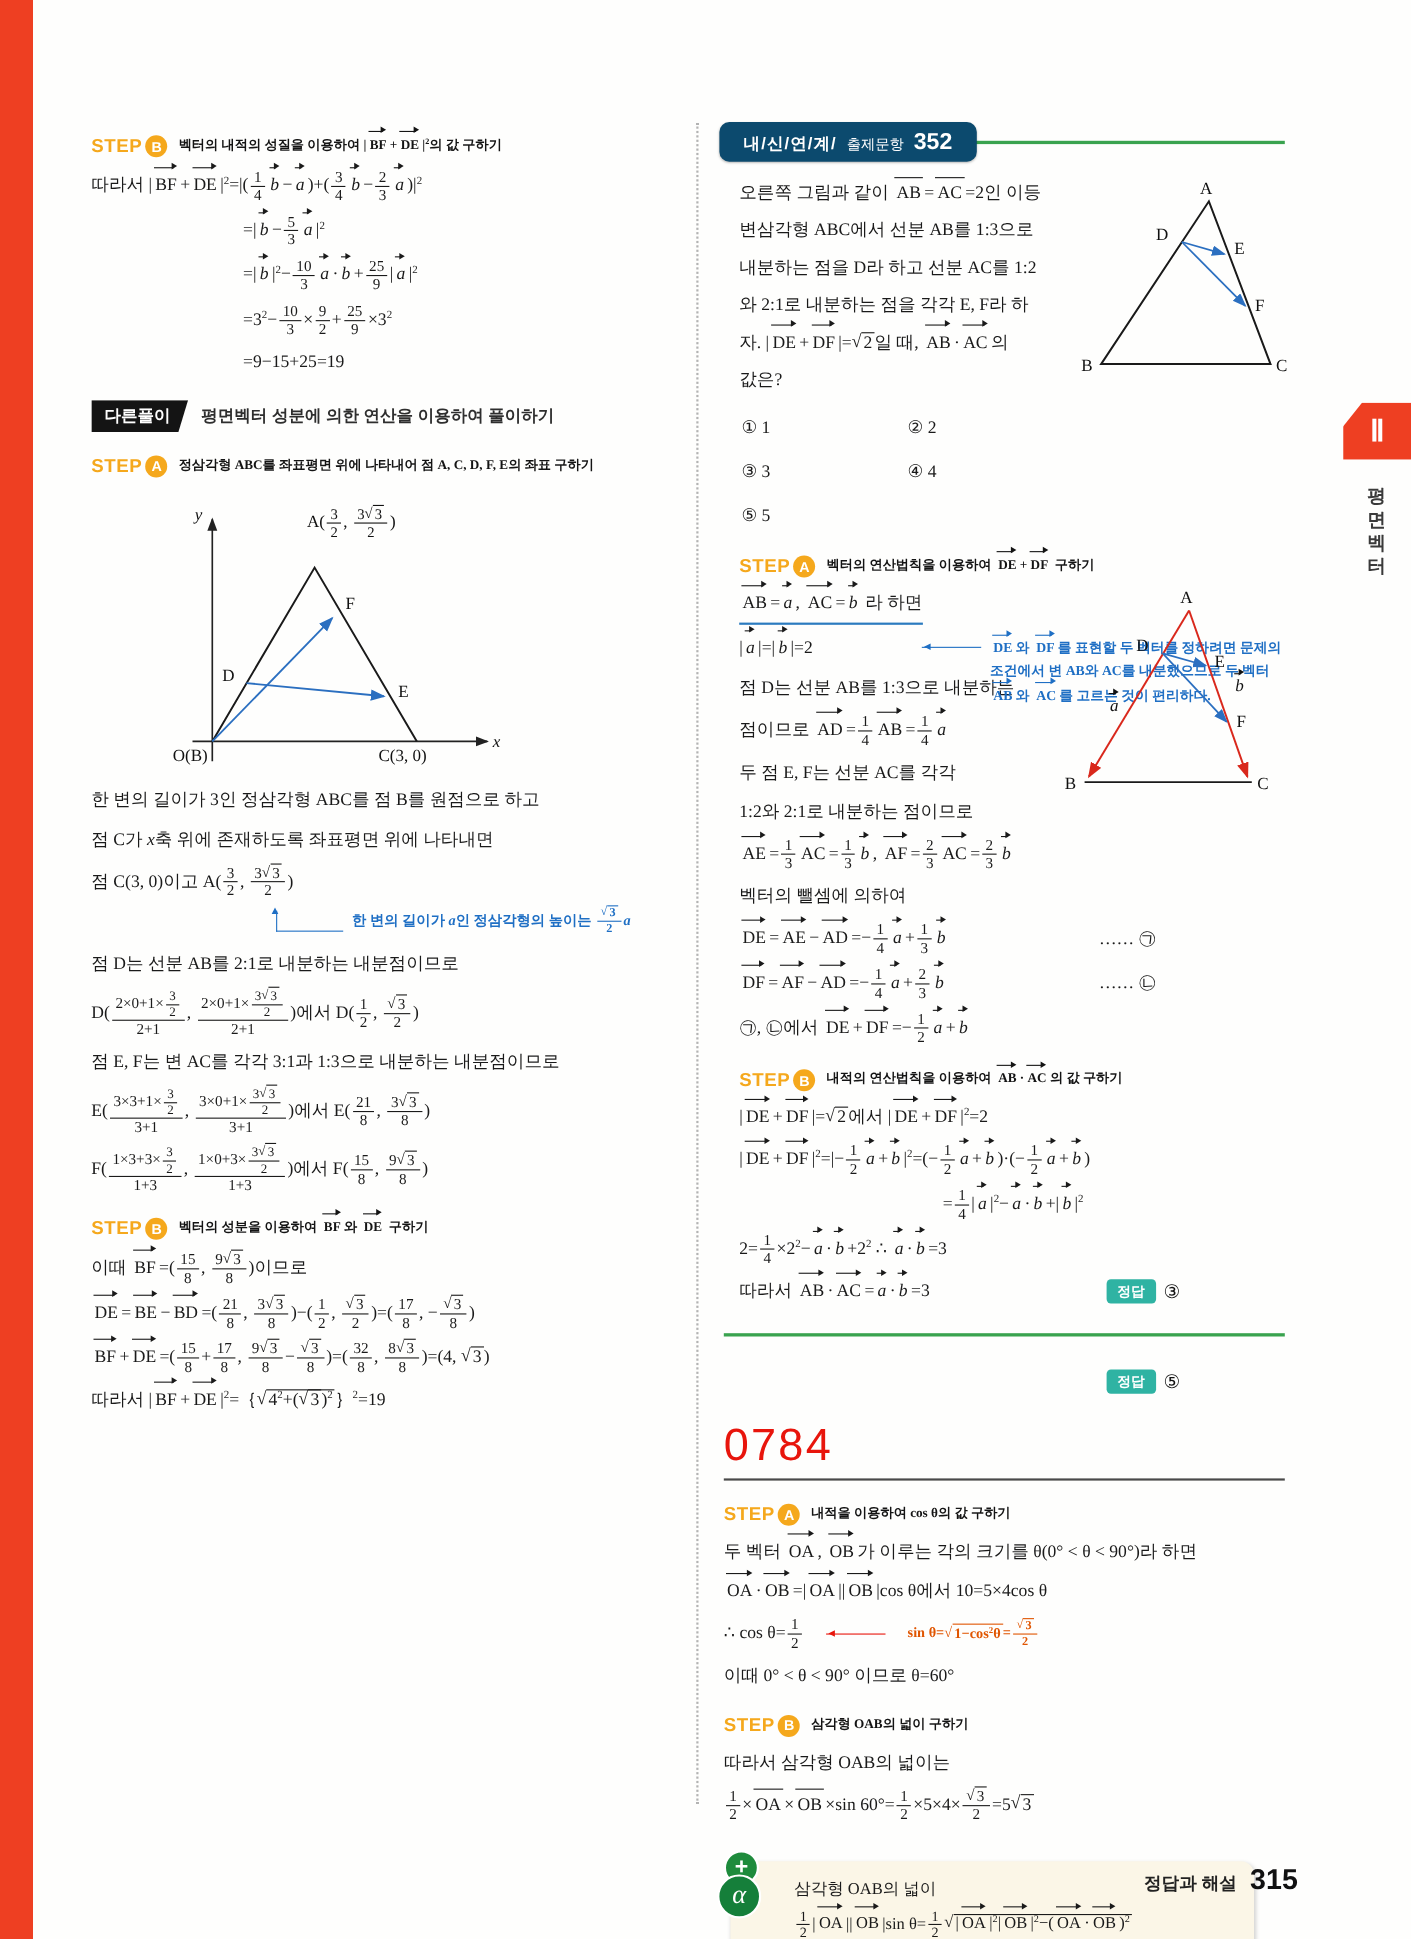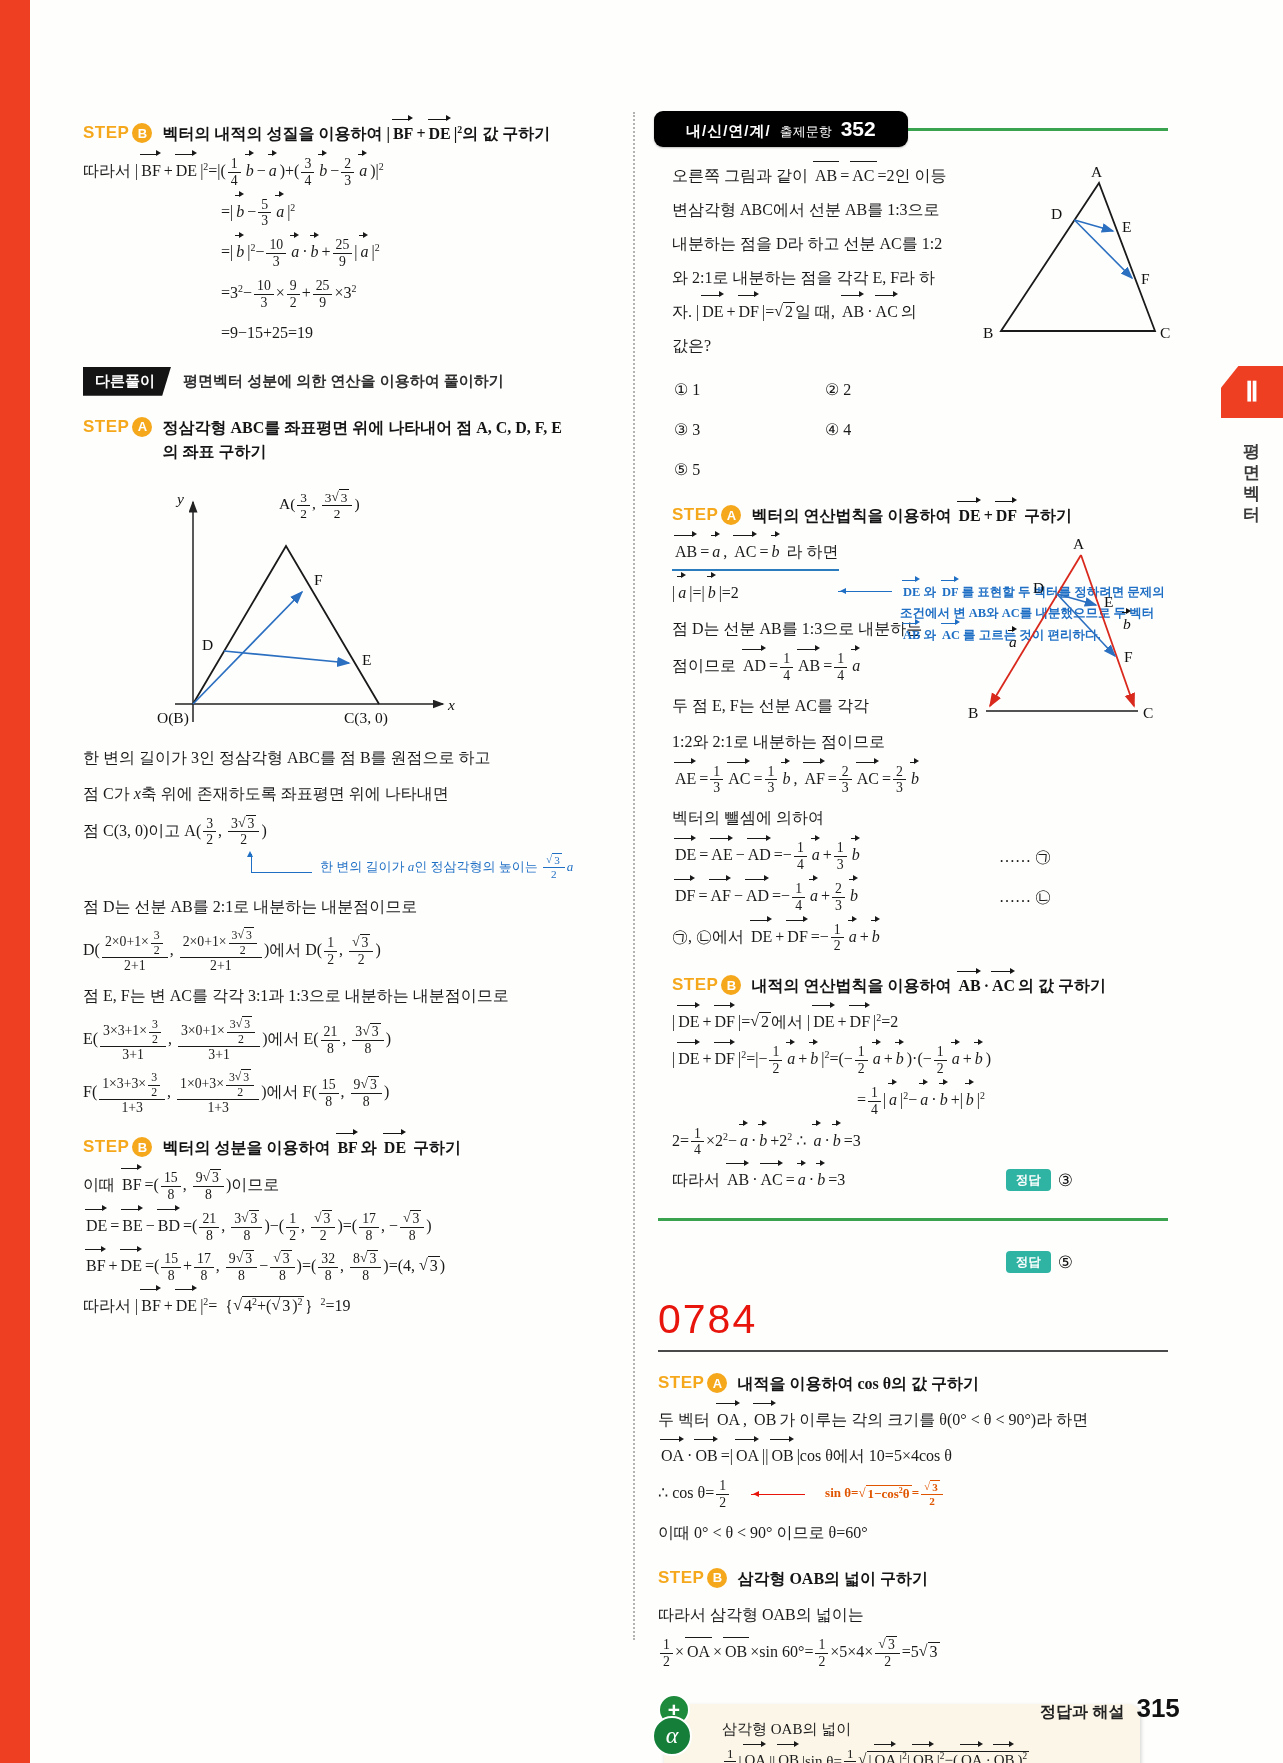--- a/index.html
+++ b/index.html
@@ -39,47 +39,47 @@
   .sq{white-space:nowrap;}
   .rad{display:inline-block;transform:translateY(-1px);}
   .sqb{border-top:1.3px solid currentColor;padding:0 2px;}
   .it{font-style:italic;}
   
   .step{display:flex;gap:10px;align-items:flex-start;margin:20px 0 10px;}
   .step-tag{display:inline-flex;align-items:center;flex:0 0 auto;padding-top:1px;}
   .step-word{color:#f5a81c;font-weight:bold;font-size:17px;letter-spacing:0.5px;}
   .step-circ{width:20px;height:20px;border-radius:50%;background:#f5a81c;color:#fff;font-weight:bold;
       font-size:13px;display:inline-flex;align-items:center;justify-content:center;margin-left:3px;}
-  .step-title{font-weight:bold;font-size:16px;line-height:1.5;color:#141414;}
+  .step-title{font-weight:bold;font-size:12px;line-height:1.5;color:#141414;}
   
   .alt-row{display:flex;align-items:center;gap:12px;margin:20px 0 4px;}
   .alt-badge{background:#141414;color:#fff;font-weight:bold;font-size:15px;padding:5px 16px 5px 12px;
       clip-path:polygon(0 0,100% 0,90% 100%,0 100%);}
   .alt-desc{font-weight:bold;font-size:15px;color:#2e2e2e;}
   
   .fig{position:relative;}
   .fig svg{position:absolute;left:0;top:0;}
   .flabel{position:absolute;font-family:"Liberation Serif",serif;font-size:15.5px;color:#111;white-space:nowrap;}
   .flabel .math{font-size:15.5px;line-height:1.2;}
   .flabel.axis{font-style:italic;}
   .fig1{width:330px;height:262px;margin:10px 0 6px 58px;}
   
-  .elbow-wrap{display:flex;align-items:flex-start;gap:8px;margin:-2px 0 12px 168px;color:#1f6fc4;
-      font-size:12.5px;font-weight:normal;}
+  .elbow-wrap{display:flex;align-items:center;gap:8px;margin:-2px 0 12px 168px;color:#1f6fc4;
+      font-size:12.5px;font-weight:bold;}
   .elbow{width:60px;height:18px;border-left:1.6px solid #1f6fc4;border-bottom:1.6px solid #1f6fc4;
       position:relative;flex:0 0 auto;}
   .elbow::before{content:"";position:absolute;top:-6px;left:-4.6px;border:3.5px solid transparent;
       border-bottom:6px solid #1f6fc4;}
   .elbow-note{white-space:nowrap;padding-bottom:0;}
   .elbow-note .math{font-size:13px;color:#1f6fc4;}
   
   .gbox{position:relative;margin-top:26px;border-top:3px solid #3aa34f;border-bottom:3px solid #3aa34f;
       padding:24px 0 16px 14px;}
-  .gbadge{position:absolute;top:-20px;left:-4px;background:#000000;color:#fff;border-radius:9px;
-      padding:6px 32px;display:flex;align-items:baseline;gap:9px;box-shadow:0 1px 2px rgba(0,0,0,.25);}
+  .gbadge{position:absolute;top:-20px;left:-4px;background:#0c4a6e;color:#fff;border-radius:9px;
+      padding:6px 22px;display:flex;align-items:baseline;gap:9px;box-shadow:0 1px 2px rgba(0,0,0,.25);}
   .gbadge .series{font-size:15px;font-weight:bold;letter-spacing:1px;}
   .gbadge .sub{font-size:13px;}
   .gbadge .num{font-size:21px;font-weight:bold;}
   .problem{width:345px;}
   .problem .mline{margin:6px 0;}
   .choices{display:grid;grid-template-columns:151px 151px;row-gap:12px;margin:16px 0 6px 2px;}
   .choice{font-family:"Liberation Serif",serif;font-size:16.5px;}
   .fig2{position:absolute;right:-8px;top:30px;width:195px;height:192px;}
   .fig3{position:absolute;right:2px;top:400px;width:200px;height:207px;}
   .hyp{border-bottom:2px solid #2b7bbf;padding-bottom:3px;}

